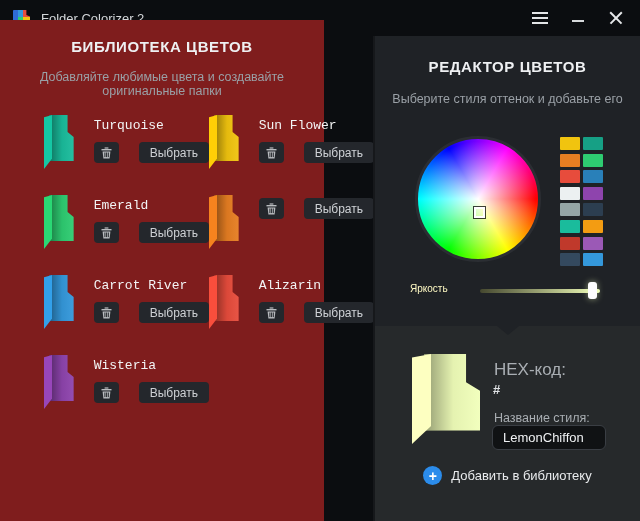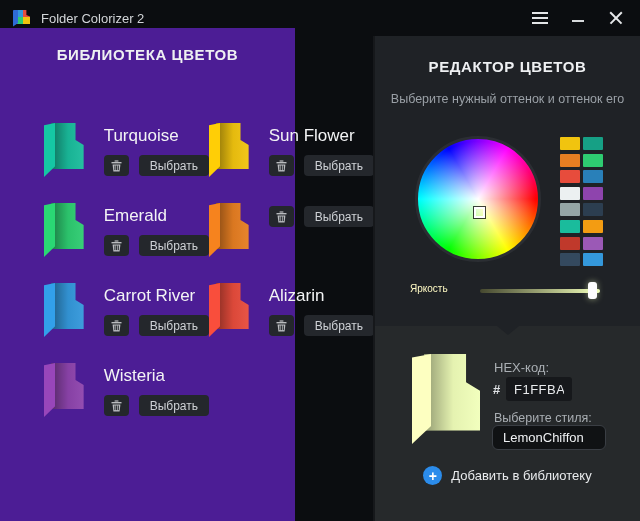--- a/index.html
+++ b/index.html
@@ -30,21 +30,21 @@
   .menu-icon { display:flex; flex-direction:column; gap:3px; }
   .menu-icon span { display:block; width:16px; height:2px; background:#e3e5e7; }
   .min-glyph { width:12px; height:2px; background:#d7dadc; margin-top:6px; }
   .close-glyph { position:relative; width:14px; height:14px; }
   .close-glyph::before,.close-glyph::after { content:''; position:absolute; left:-1px; top:6px;
       width:16px; height:1.6px; background:#e6e8ea; }
   .close-glyph::before { transform:rotate(45deg); }
   .close-glyph::after  { transform:rotate(-45deg); }
 
   
-  .left-panel  { position:absolute; top:28px; left:0; width:295px; bottom:0; background:#4c1d95; }
+  .left-panel  { position:absolute; top:20px; left:0; width:324px; bottom:0; background:#7f1d1d; }
   .right-panel { position:absolute; top:36px; left:373px; right:0; bottom:0; background:#1f2226;
                  border-left:2px solid #16181b; }
 
   .panel-title { position:absolute; left:0; right:0; text-align:center; font-size:15px;
                  font-weight:700; letter-spacing:.6px; color:#eef0f2; }
   .panel-sub   { position:absolute; left:0; right:0; text-align:center; font-size:12.5px;
                  color:#9aa0a6; }
   .left-panel  .panel-title { top:18px; }
   .left-panel  .panel-sub   { top:50px; }
   .right-panel .panel-title { top:22px; }
@@ -65,22 +65,22 @@
     filter:brightness(1.05) saturate(1.05); z-index:2;
   }
   .folder-icon.small { width:40px; height:54px; }
   .folder-icon.preview { width:68px; height:90px; }
 
   
   .library-list { position:absolute; left:44px; top:95px;
                   display:grid; grid-template-columns:165px 165px; grid-auto-rows:80px; }
   .lib-item { display:flex; align-items:flex-start; }
   .lib-info { margin-left:20px; padding-top:3px; }
-  .lib-name { font-size:17px; color:#f3f4f5; margin-bottom:9px; }
-  .lib-buttons { display:flex; gap:10px; }
+  .lib-name { font-size:13px; color:#f3f4f5; margin-bottom:9px;font-family:Liberation Mono, monospace; }
+  .lib-buttons { display:flex; gap:20px; }
   .icon-btn { width:25px; height:21px; background:#24272c; border:none; border-radius:4px;
               display:flex; align-items:center; justify-content:center; cursor:pointer; }
   .select-btn { height:21px; background:#24272c; border:none; border-radius:4px;
                 color:#ced1d5; font-size:12px; padding:0 11px; cursor:pointer;
                 font-family:"Liberation Sans", sans-serif; }
 
   
   .color-wheel { position:absolute; left:40px; top:100px; width:126px; height:126px;
                  border-radius:50%; border:3px solid #2b2e33; cursor:crosshair;
                  background:
@@ -103,21 +103,21 @@
   .brightness-thumb { position:absolute; top:246px; width:9px; height:17px; background:#fdfdfd;
                       border-radius:3px; box-shadow:0 0 6px rgba(241,255,186,.55); cursor:grab; }
 
   
   .editor-bottom { position:absolute; left:0; right:0; top:290px; bottom:0; background:#26292b; }
   .editor-bottom::before { content:''; position:absolute; top:0; left:50%;
       transform:translateX(-50%); width:0; height:0;
       border-left:11px solid transparent; border-right:11px solid transparent;
       border-top:9px solid #1f2226; }
   .preview-wrap { position:absolute; left:37px; top:28px; }
-  .hex-label  { position:absolute; left:119px; top:34px; font-size:13px; color:#a9aeb3; }
+  .hex-label  { position:absolute; left:119px; top:34px; font-size:17px; color:#a9aeb3; }
   .hex-prefix { position:absolute; left:118px; top:56px; font-size:13px; color:#dfe2e5; font-weight:700; }
   .hex-input  { position:absolute; left:131px; top:51px; width:66px; height:24px;
                 background:#16181b; border:none; border-radius:3px; color:#e9ebed;
                 font-size:13px; letter-spacing:.5px; padding:0 8px;
                 font-family:"Liberation Sans", sans-serif; }
   .name-label { position:absolute; left:119px; top:85px; font-size:12.5px; color:#a9aeb3; }
   .name-input { position:absolute; left:117px; top:99px; width:114px; height:25px;
                 background:#101214; border:1px solid #3a3e44; border-radius:6px; color:#f0f2f4;
                 font-size:13px; padding:0 10px; font-family:"Liberation Sans", sans-serif; }
   .add-row { position:absolute; left:0; right:0; top:140px; display:flex; align-items:center;
@@ -148,20 +148,21 @@
       <span class="min-glyph"></span>
     </button>
     <button class="win-btn">
       <span class="close-glyph"></span>
     </button>
   </div>
 </div>
 
 <div class="left-panel">
   <div class="panel-title">БИБЛИОТЕКА ЦВЕТОВ</div>
+  <div class="panel-sub">Добавляйте любимые цвета и создавайте оригинальные папки</div>
   <div class="library-list">
   <div class="lib-item">
     <div class="folder-icon small" style="--fc: #1abc9c;">
       <div class="f-body"></div>
       <div class="f-flap"></div>
     </div>
     <div class="lib-info">
       <div class="lib-name">Turquoise</div>
       <div class="lib-buttons">
         <button class="icon-btn">
@@ -313,21 +314,21 @@
         </button>
         <button class="select-btn">Выбрать</button>
       </div>
     </div>
   </div>
 </div>
 </div>
 
 <div class="right-panel">
   <div class="panel-title">РЕДАКТОР ЦВЕТОВ</div>
-  <div class="panel-sub">Выберите нужный оттенок и оттенок его</div>
+  <div class="panel-sub">Выберите стиля оттенок и добавьте его</div>
 
   <div class="color-wheel"></div>
   <div class="wheel-cursor"></div>
 
   <div class="palette-grid">
       <div class="swatch" style="background: rgb(241, 196, 15);"></div>
       <div class="swatch" style="background: rgb(22, 160, 133);"></div>
       <div class="swatch" style="background: rgb(230, 126, 34);"></div>
       <div class="swatch" style="background: rgb(46, 204, 113);"></div>
       <div class="swatch" style="background: rgb(231, 76, 60);"></div>
@@ -351,23 +352,22 @@
   <div class="editor-bottom">
     <div class="preview-wrap">
       <div class="folder-icon preview" style="--fc: #F1FFBA;">
         <div class="f-body"></div>
         <div class="f-flap"></div>
       </div>
     </div>
 
     <div class="hex-label">HEX-код:</div>
     <div class="hex-prefix">#</div>
-    <input class="hex-input" type="text" value="F1FFBA" style="">
-
-    <div class="name-label">Выберите стиля:</div>
+
+    <div class="name-label">Название стиля:</div>
     <input class="name-input" type="text" value="LemonChiffon" style="">
 
     <button class="add-row">
       <span class="plus-circle" style="background: rgb(43, 140, 235);">+</span>
       <span>Добавить в библиотеку</span>
     </button>
   </div>
 </div>
 
 </body></html>

